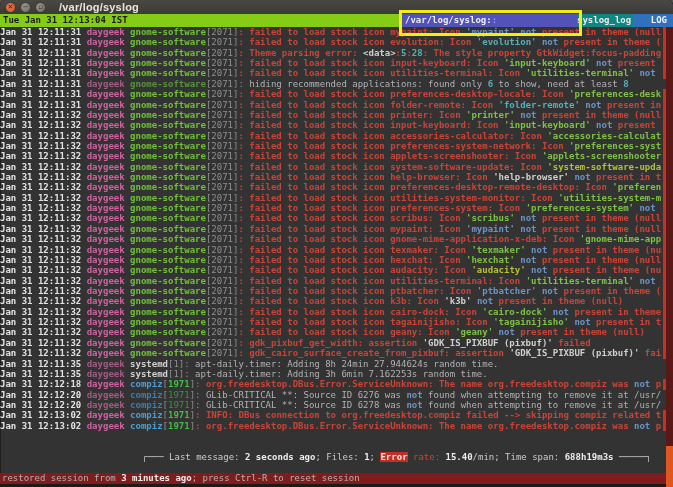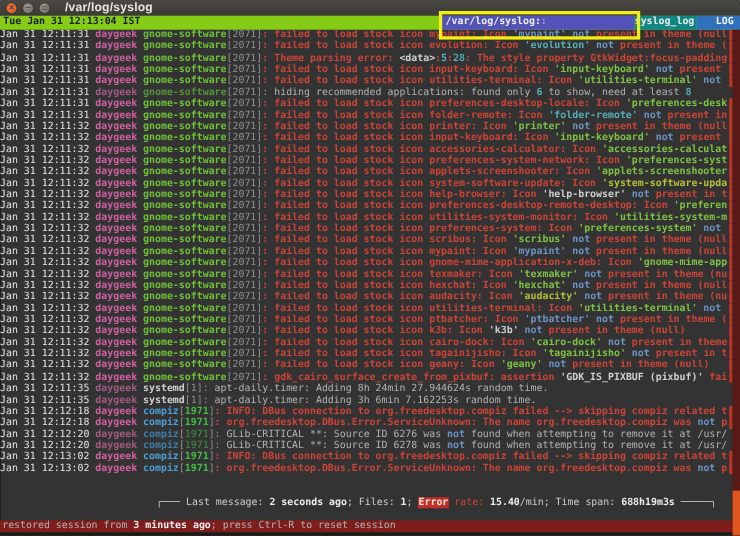--- a/index.html
+++ b/index.html
@@ -32,21 +32,21 @@
   
   #hlbox{position:absolute;left:399px;top:10px;width:177px;height:20px;
          border:3px solid #f2ee12;z-index:30;pointer-events:none;}
   
   #log{position:absolute;left:0;top:27px;width:666px;height:425px;overflow:hidden;}
   .line{height:10.366px;line-height:10.37px;font-size:9px;white-space:pre;
         overflow:hidden;position:relative;width:666px;}
   .line.err::after{content:"";position:absolute;right:0;top:0;width:3px;height:100%;
         background:#c23227;}
   
-  .c-ts{color:#e4e4e4;font-weight:normal;margin-top:48px;}
+  .c-ts{color:#e4e4e4;font-weight:bold;margin-top:48px;}
   .c-host{color:#d160a2;font-weight:bold;}
   .c-hostdim{color:#a35a85;font-weight:bold;}
   .c-proc{color:#6fc135;font-weight:bold;}
   .c-procdim{color:#55933c;font-weight:bold;}
   .c-blueproc{color:#4b9fd4;font-weight:bold;}
   .c-blueprocdim{color:#3c7ea8;font-weight:bold;}
   .c-pid{color:#8f8f8f;}
   .c-pidgreen{color:#43bd43;font-weight:bold;}
   .c-pidgreendim{color:#3a9440;}
   .c-red{color:#cb4437;font-weight:bold;}
@@ -127,24 +127,24 @@
       <div class="line err"><span class="c-ts">Jan 31 12:11:32 </span><span class="c-host">daygeek </span><span class="c-proc">gnome-software</span><span class="c-pid">[2071]</span><span class="c-red">: </span><span class="c-red">failed to load stock icon gnome-mime-application-x-deb: Icon </span><span class="c-green">'gnome-mime-app</span></div>
       <div class="line err"><span class="c-ts">Jan 31 12:11:32 </span><span class="c-host">daygeek </span><span class="c-proc">gnome-software</span><span class="c-pid">[2071]</span><span class="c-red">: </span><span class="c-red">failed to load stock icon texmaker: Icon </span><span class="c-green">'texmaker'</span><span class="c-red"> </span><span class="c-bluegray">not</span><span class="c-red"> present in theme (nu</span></div>
       <div class="line err"><span class="c-ts">Jan 31 12:11:32 </span><span class="c-host">daygeek </span><span class="c-proc">gnome-software</span><span class="c-pid">[2071]</span><span class="c-red">: </span><span class="c-red">failed to load stock icon hexchat: Icon </span><span class="c-green">'hexchat'</span><span class="c-red"> </span><span class="c-bluegray">not</span><span class="c-red"> present in theme (null</span></div>
       <div class="line err"><span class="c-ts">Jan 31 12:11:32 </span><span class="c-host">daygeek </span><span class="c-proc">gnome-software</span><span class="c-pid">[2071]</span><span class="c-red">: </span><span class="c-red">failed to load stock icon audacity: Icon </span><span class="c-ygreen">'audacity'</span><span class="c-red"> </span><span class="c-bluegray">not</span><span class="c-red"> present in theme (nu</span></div>
       <div class="line err"><span class="c-ts">Jan 31 12:11:32 </span><span class="c-host">daygeek </span><span class="c-proc">gnome-software</span><span class="c-pid">[2071]</span><span class="c-red">: </span><span class="c-red">failed to load stock icon utilities-terminal: Icon </span><span class="c-green">'utilities-terminal'</span><span class="c-red"> </span><span class="c-bluegray">not</span></div>
       <div class="line err"><span class="c-ts">Jan 31 12:11:32 </span><span class="c-host">daygeek </span><span class="c-proc">gnome-software</span><span class="c-pid">[2071]</span><span class="c-red">: </span><span class="c-red">failed to load stock icon ptbatcher: Icon </span><span class="c-bluegray">'ptbatcher'</span><span class="c-red"> </span><span class="c-bluegray">not</span><span class="c-red"> present in theme (</span></div>
       <div class="line err"><span class="c-ts">Jan 31 12:11:32 </span><span class="c-host">daygeek </span><span class="c-proc">gnome-software</span><span class="c-pid">[2071]</span><span class="c-red">: </span><span class="c-red">failed to load stock icon k3b: Icon </span><span class="c-white">'k3b'</span><span class="c-red"> </span><span class="c-bluegray">not</span><span class="c-red"> present in theme (null)</span></div>
       <div class="line err"><span class="c-ts">Jan 31 12:11:32 </span><span class="c-host">daygeek </span><span class="c-proc">gnome-software</span><span class="c-pid">[2071]</span><span class="c-red">: </span><span class="c-red">failed to load stock icon cairo-dock: Icon </span><span class="c-green">'cairo-dock'</span><span class="c-red"> </span><span class="c-bluegray">not</span><span class="c-red"> present in theme</span></div>
       <div class="line err"><span class="c-ts">Jan 31 12:11:32 </span><span class="c-host">daygeek </span><span class="c-proc">gnome-software</span><span class="c-pid">[2071]</span><span class="c-red">: </span><span class="c-red">failed to load stock icon tagainijisho: Icon </span><span class="c-green">'tagainijisho'</span><span class="c-red"> </span><span class="c-bluegray">not</span><span class="c-red"> present in t</span></div>
       <div class="line err"><span class="c-ts">Jan 31 12:11:32 </span><span class="c-host">daygeek </span><span class="c-proc">gnome-software</span><span class="c-pid">[2071]</span><span class="c-red">: </span><span class="c-red">failed to load stock icon geany: Icon </span><span class="c-green">'geany'</span><span class="c-red"> </span><span class="c-bluegray">not</span><span class="c-red"> present in theme (null)</span></div>
+      <div class="line err"><span class="c-ts">Jan 31 12:11:32 </span><span class="c-host">daygeek </span><span class="c-proc">gnome-software</span><span class="c-pid">[2071]</span><span class="c-red">: </span><span class="c-red">gdk_pixbuf_get_width: assertion </span><span class="c-white">'GDK_IS_PIXBUF (pixbuf)'</span><span class="c-red"> failed</span></div>
       <div class="line err"><span class="c-ts">Jan 31 12:11:32 </span><span class="c-host">daygeek </span><span class="c-proc">gnome-software</span><span class="c-pid">[2071]</span><span class="c-red">: </span><span class="c-red">gdk_cairo_surface_create_from_pixbuf: assertion </span><span class="c-white">'GDK_IS_PIXBUF (pixbuf)'</span><span class="c-red"> fai</span></div>
       <div class="line"><span class="c-ts">Jan 31 12:11:35 </span><span class="c-hostdim">daygeek </span><span class="c-white">systemd</span><span class="c-pid">[1]</span><span class="c-pid">: </span><span class="c-gray">apt-daily.timer: Adding 8h 24min 27.944624s random time.</span></div>
       <div class="line"><span class="c-ts">Jan 31 12:11:35 </span><span class="c-hostdim">daygeek </span><span class="c-white">systemd</span><span class="c-pid">[1]</span><span class="c-pid">: </span><span class="c-gray">apt-daily.timer: Adding 3h 6min 7.162253s random time.</span></div>
-      <div class="line err"><span class="c-ts">Jan 31 12:12:18 </span><span class="c-host">daygeek </span><span class="c-blueproc">compiz</span><span class="c-pid">[</span><span class="c-pidgreen">1971</span><span class="c-pid">]</span><span class="c-red">: </span><span class="c-red">INFO: DBus connection to org.freedesktop.compiz failed --&gt; skipping compiz related t</span></div>
       <div class="line err"><span class="c-ts">Jan 31 12:12:18 </span><span class="c-host">daygeek </span><span class="c-blueproc">compiz</span><span class="c-pid">[</span><span class="c-pidgreen">1971</span><span class="c-pid">]</span><span class="c-red">: </span><span class="c-red">org.freedesktop.DBus.Error.ServiceUnknown: The name org.freedesktop.compiz was </span><span class="c-bluegray">not</span><span class="c-red"> p</span></div>
       <div class="line"><span class="c-ts">Jan 31 12:12:20 </span><span class="c-hostdim">daygeek </span><span class="c-blueprocdim">compiz</span><span class="c-pid">[</span><span class="c-pidgreendim">1971</span><span class="c-pid">]</span><span class="c-pid">: </span><span class="c-gray">GLib-CRITICAL **: Source ID 6276 was </span><span class="c-bluegray">not</span><span class="c-gray"> found when attempting to remove it at /usr/</span></div>
       <div class="line"><span class="c-ts">Jan 31 12:12:20 </span><span class="c-hostdim">daygeek </span><span class="c-blueprocdim">compiz</span><span class="c-pid">[</span><span class="c-pidgreendim">1971</span><span class="c-pid">]</span><span class="c-pid">: </span><span class="c-gray">GLib-CRITICAL **: Source ID 6278 was </span><span class="c-bluegray">not</span><span class="c-gray"> found when attempting to remove it at /usr/</span></div>
       <div class="line err"><span class="c-ts">Jan 31 12:13:02 </span><span class="c-host">daygeek </span><span class="c-blueproc">compiz</span><span class="c-pid">[</span><span class="c-pidgreen">1971</span><span class="c-pid">]</span><span class="c-red">: </span><span class="c-red">INFO: DBus connection to org.freedesktop.compiz failed --&gt; skipping compiz related t</span></div>
       <div class="line err"><span class="c-ts">Jan 31 12:13:02 </span><span class="c-host">daygeek </span><span class="c-blueproc">compiz</span><span class="c-pid">[</span><span class="c-pidgreen">1971</span><span class="c-pid">]</span><span class="c-red">: </span><span class="c-red">org.freedesktop.DBus.Error.ServiceUnknown: The name org.freedesktop.compiz was </span><span class="c-bluegray">not</span><span class="c-red"> p</span></div>
     </div>
 
   <div id="overlay"><span class="c-plain">┌─── </span><span class="c-plain">Last message: </span><span class="c-bw">2 seconds ago</span><span class="c-plain">; Files: </span><span class="c-bw">1</span><span class="c-plain">; </span><span class="c-errbadge">Error</span><span class="c-redtext"> rate: </span><span class="c-bw">15.40</span><span class="c-plain">/min; Time span: </span><span class="c-bw">688h19m3s</span><span class="c-plain"> ─────┐</span></div>
 
 

